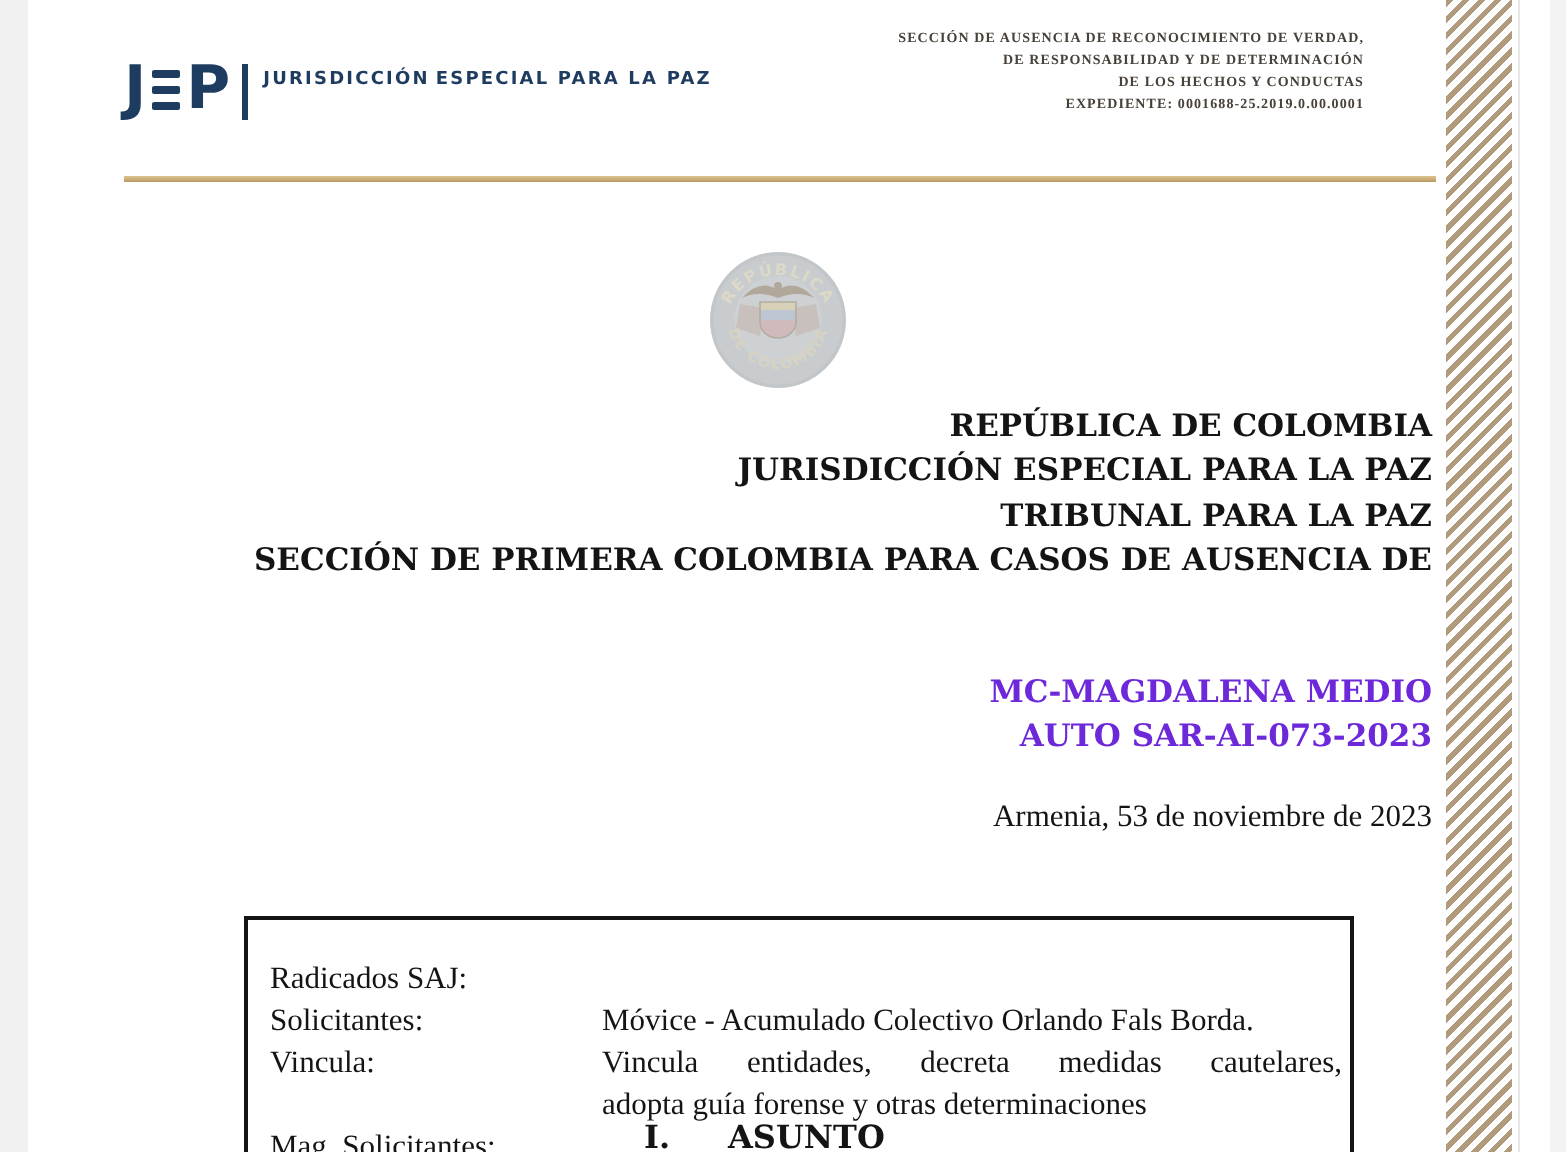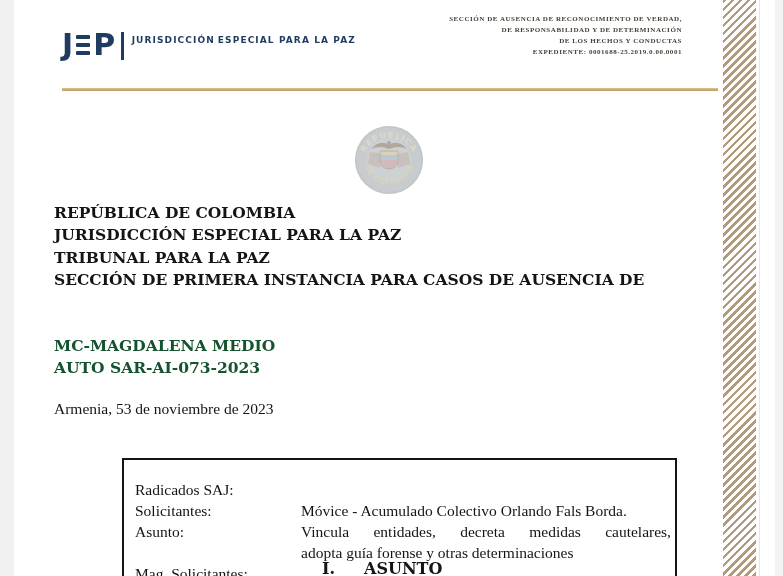--- a/index.html
+++ b/index.html
@@ -34,26 +34,26 @@
     position:absolute; top:14px; right:101px; text-align:right;
     font-size:7px; font-weight:bold; letter-spacing:0.55px; line-height:11px; color:#474139;margin-left:45px;
   }
   
   .gold-rule { position:absolute; left:62px; top:88px; width:656px; height:3px;
     background:linear-gradient(#ddc393, #bb9a60); }
   
   .seal { position:absolute; left:352px; top:124px; }
   
   .title-block, .case-block, .dateline {
-    position:absolute; left:54px; width:662px; text-align:left;
+    position:absolute; left:54px; width:662px; text-align:right;
   }
   .title-block { top:202px; font-family:"DejaVu Serif", serif; font-weight:bold;
     font-size:15.5px; line-height:22.3px; color:#141414; }
   .case-block  { top:335px; font-family:"DejaVu Serif", serif; font-weight:bold;
-    font-size:15.5px; line-height:22.3px; color:#14532d; }
+    font-size:15.5px; line-height:22.3px; color:#6d28d9; }
   .dateline    { top:400px; font-size:15.5px; color:#141414; }
   
   .summary-table {
     position:absolute; left:122px; top:426px; width:555px; box-sizing:border-box;
     border:2px solid #141414; padding:19px 4px 1px 0;
     font-size:15.5px; line-height:21px; color:#141414; background:#ffffff;margin-top:32px;
   }
   .srow { display:grid; grid-template-columns:177px 1fr; }
   .srow .lbl { padding-left:11px; }
   .srow .val { }
@@ -123,40 +123,40 @@
     </text>
     <text font-family="DejaVu Sans, sans-serif" font-size="7.5" font-weight="bold" fill="#d6d3c2" letter-spacing="0.8">
       <textPath href="#arcBot" startOffset="50%" text-anchor="middle">DE COLOMBIA</textPath>
     </text>
   </svg>
 
   <div class="title-block">
     <div>REPÚBLICA DE COLOMBIA</div>
     <div>JURISDICCIÓN ESPECIAL PARA LA PAZ</div>
     <div>TRIBUNAL PARA LA PAZ</div>
-    <div>SECCIÓN DE PRIMERA INSTANCIA PARA CASOS DE AUSENCIA DE</div>
+    <div>SECCIÓN DE PRIMERA COLOMBIA PARA CASOS DE AUSENCIA DE</div>
   </div>
 
   <div class="case-block">
     <div>MC-MAGDALENA MEDIO</div>
     <div>AUTO SAR-AI-073-2023</div>
   </div>
 
   <div class="dateline">Armenia, 53 de noviembre de 2023</div>
 
   <div class="summary-table">
     <div class="srow">
       <div class="lbl">Radicados SAJ:</div>
     </div>
     <div class="srow">
       <div class="lbl">Solicitantes:</div>
       <div class="val">Móvice - Acumulado Colectivo Orlando Fals Borda.</div>
     </div>
     <div class="srow">
-      <div class="lbl">Asunto:</div>
+      <div class="lbl">Vincula:</div>
       <div class="val">
         <div class="stretch">Vincula entidades, decreta medidas cautelares,</div>
         <div>adopta guía forense y otras determinaciones</div>
       </div>
     </div>
     <div class="srow">
       <div class="lbl">Mag. Solicitantes:</div>
     </div>
   </div>
 

